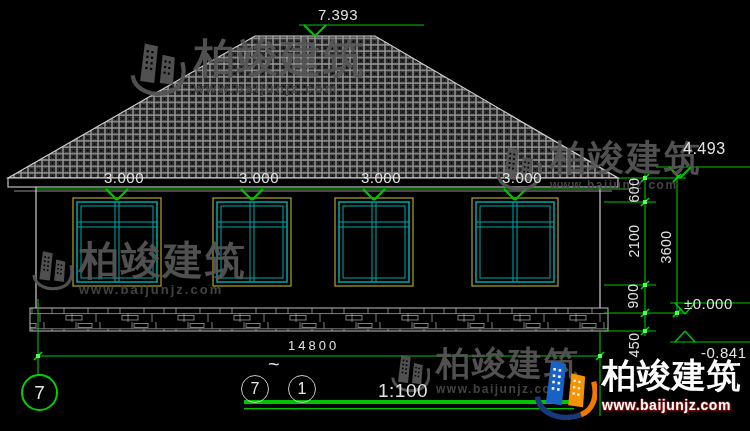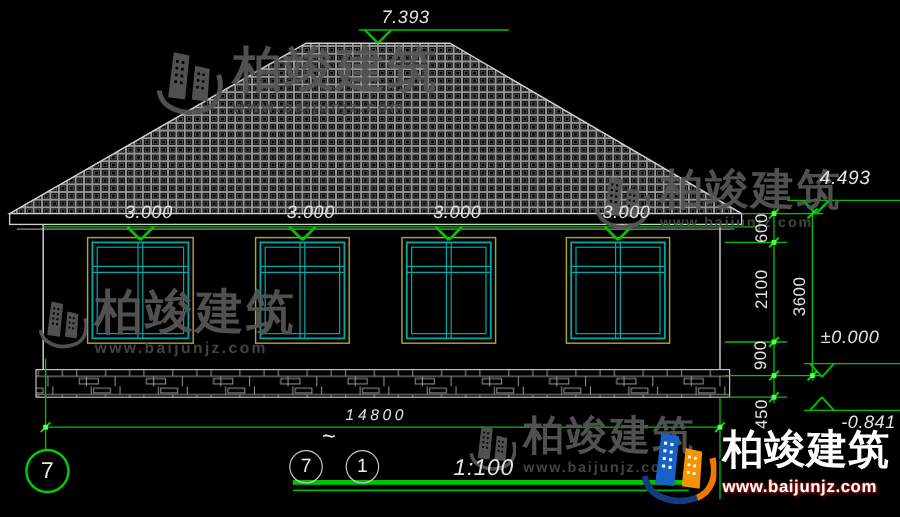--- a/index.html
+++ b/index.html
@@ -1,20 +1,20 @@
 <!DOCTYPE html>
 <html><head>
 <meta charset="utf-8">
 <style>
   html,body{margin:0;padding:0;background:#000;}
   .canvas{position:relative;width:750px;height:431px;background:#000;overflow:hidden;
           font-family:"Liberation Sans",sans-serif;}
   svg{display:block;}
   .lay{position:absolute;left:0;top:0;}
-  .lbl{position:absolute;color:#e2e2e2;font-size:15px;letter-spacing:.5px;white-space:nowrap;line-height:1;font-style:italic;}
+  .lbl{position:absolute;color:#e2e2e2;font-size:15px;letter-spacing:.5px;white-space:nowrap;line-height:1;}
   .vlbl{position:absolute;color:#e2e2e2;font-size:14px;letter-spacing:.5px;white-space:nowrap;line-height:1;
         transform:translate(-50%,-50%) rotate(-90deg);}
   .wm{position:absolute;display:flex;align-items:center;gap:6px;color:#575757;opacity:.92;}
   .wm .ic{flex:0 0 auto;}
   .wm-title{font-weight:bold;line-height:1;white-space:nowrap;letter-spacing:2px;}
   .wm-url{font-weight:bold;line-height:1;white-space:nowrap;color:#494949;margin-top:3px;}
   .bubble{position:absolute;border-radius:50%;display:flex;align-items:center;justify-content:center;
           color:#e8e8e8;line-height:1;}
   .bubble.green{border:2px solid #00cf00;}
   .bubble.white{border:1.5px solid #c9c9c9;}
@@ -249,21 +249,21 @@
       <div class="wm-url" style="font-size:12px;letter-spacing:1.5px">www.baijunjz.com</div>
     </div>
   </div>
 
   <div class="lbl" style="left:318px;top:7px">7.393</div>
   <div class="lbl" style="left:104px;top:170px">3.000</div>
   <div class="lbl" style="left:239px;top:170px">3.000</div>
   <div class="lbl" style="left:361px;top:170px">3.000</div>
   <div class="lbl" style="left:502px;top:170px">3.000</div>
   <div class="lbl" style="left:683px;top:141px;font-size:16px">4.493</div>
-  <div class="lbl" style="left:684px;top:274px">±0.000</div>
+  <div class="lbl" style="left:684px;top:296px">±0.000</div>
   <div class="lbl" style="left:701px;top:345px">-0.841</div>
   <div class="lbl" style="left:288px;top:339px;font-size:13px;letter-spacing:3px">14800</div>
   <div class="vlbl" style="left:634px;top:190px">600</div>
   <div class="vlbl" style="left:634px;top:241px">2100</div>
   <div class="vlbl" style="left:633px;top:296px">900</div>
   <div class="vlbl" style="left:634px;top:345px">450</div>
   <div class="vlbl" style="left:666px;top:247px">3600</div>
 
   <div class="bubble green" style="left:21px;top:374px;width:33px;height:33px;font-size:19px">7</div>
 

